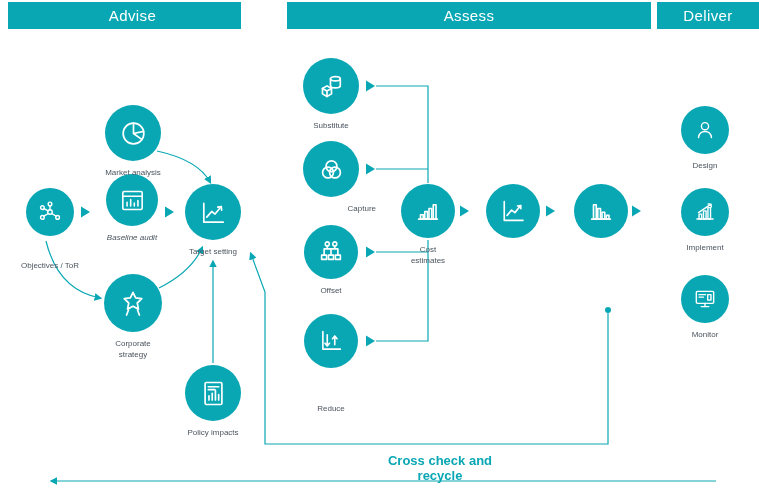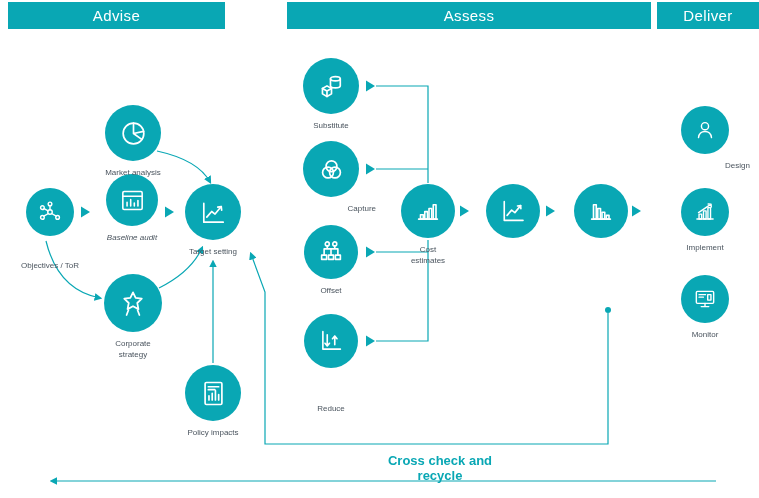--- a/index.html
+++ b/index.html
@@ -2,21 +2,21 @@
 <html><head>
 <meta charset="utf-8">
 <style>
   html,body{margin:0;padding:0;background:#ffffff;}
   .canvas{position:relative;width:759px;height:498px;background:#ffffff;
           font-family:"Liberation Sans",sans-serif;overflow:hidden;}
   .connectors{position:absolute;left:0;top:0;z-index:1;}
   .phase-bar{position:absolute;top:2px;height:27px;background:#09a7b4;color:#ffffff;
              display:flex;align-items:center;justify-content:center;
              font-size:15px;letter-spacing:.4px;z-index:2;}
-  #bar-advise{left:8px;width:217px;}
+  #bar-advise{left:8px;width:217px;padding-left:16px;}
   #bar-assess{left:287px;width:364px;}
   #bar-deliver{left:657px;width:102px;}
   .node{position:absolute;transform:translate(-50%,-50%);z-index:3;}
   .circle{background:#09a7b4;border-radius:50%;display:flex;align-items:center;justify-content:center;}
   .circle svg{fill:none;stroke:#ffffff;stroke-width:1.3;stroke-linecap:round;stroke-linejoin:round;display:block;}
   .node .label{position:absolute;top:100%;left:50%;transform:translateX(-50%);margin-top:7px;
                font-size:8px;line-height:1.35;color:#4a545e;text-align:center;white-space:normal;}
   .cross-check{position:absolute;left:375px;top:453px;width:130px;text-align:center;
                color:#09a7b4;font-size:13px;font-weight:bold;z-index:3;}
 </style>
@@ -204,21 +204,21 @@
           </svg>
         </div>
       </div>
       <div class="node" style="left: 705px; top: 130px;">
         <div class="circle" style="height: 48px; width: 48px;">
           <svg viewBox="0 0 24 24" width="26" height="26">
             <circle cx="12" cy="8.5" r="3.3"></circle>
             <path d="M6 19c.5-3.6 2.9-5.6 6-5.6s5.5 2 6 5.6"></path>
           </svg>
         </div>
-        <div class="label" style="width: 90px; text-align: right;">Design</div>
+        <div class="label" style="width: 90px;">Design</div>
       </div>
       <div class="node" style="left: 705px; top: 212px;">
         <div class="circle" style="height: 48px; width: 48px;">
           <svg viewBox="0 0 24 24" width="26" height="26">
             <path d="M4.5 18.5h15"></path>
             <rect x="6.5" y="14" width="2.4" height="4.5"></rect>
             <rect x="10.6" y="11" width="2.4" height="7.5"></rect>
             <rect x="14.7" y="8" width="2.4" height="10.5"></rect>
             <path d="M6 12.5L17.6 4.8M17.6 4.8l-2.7-.2M17.6 4.8l.2 2.7"></path>
           </svg>

